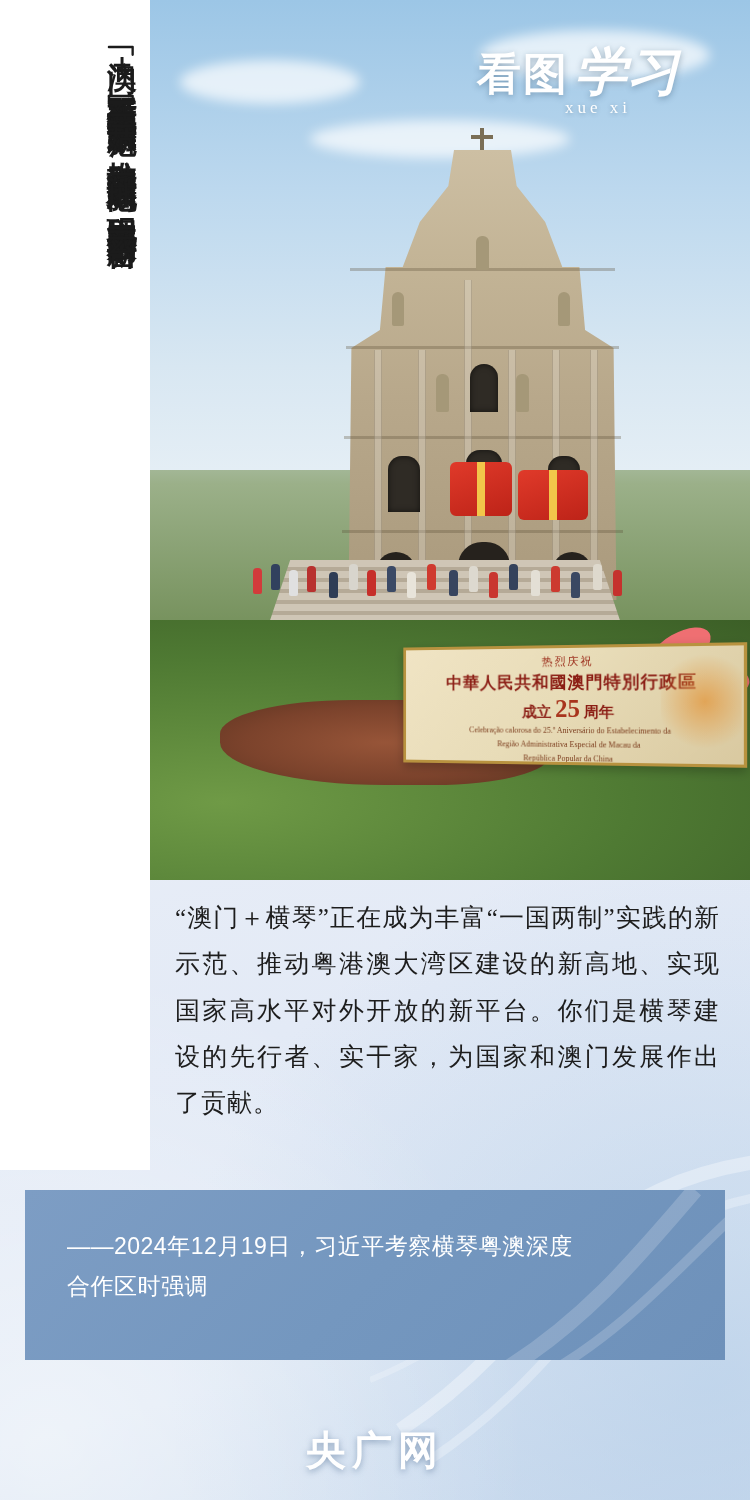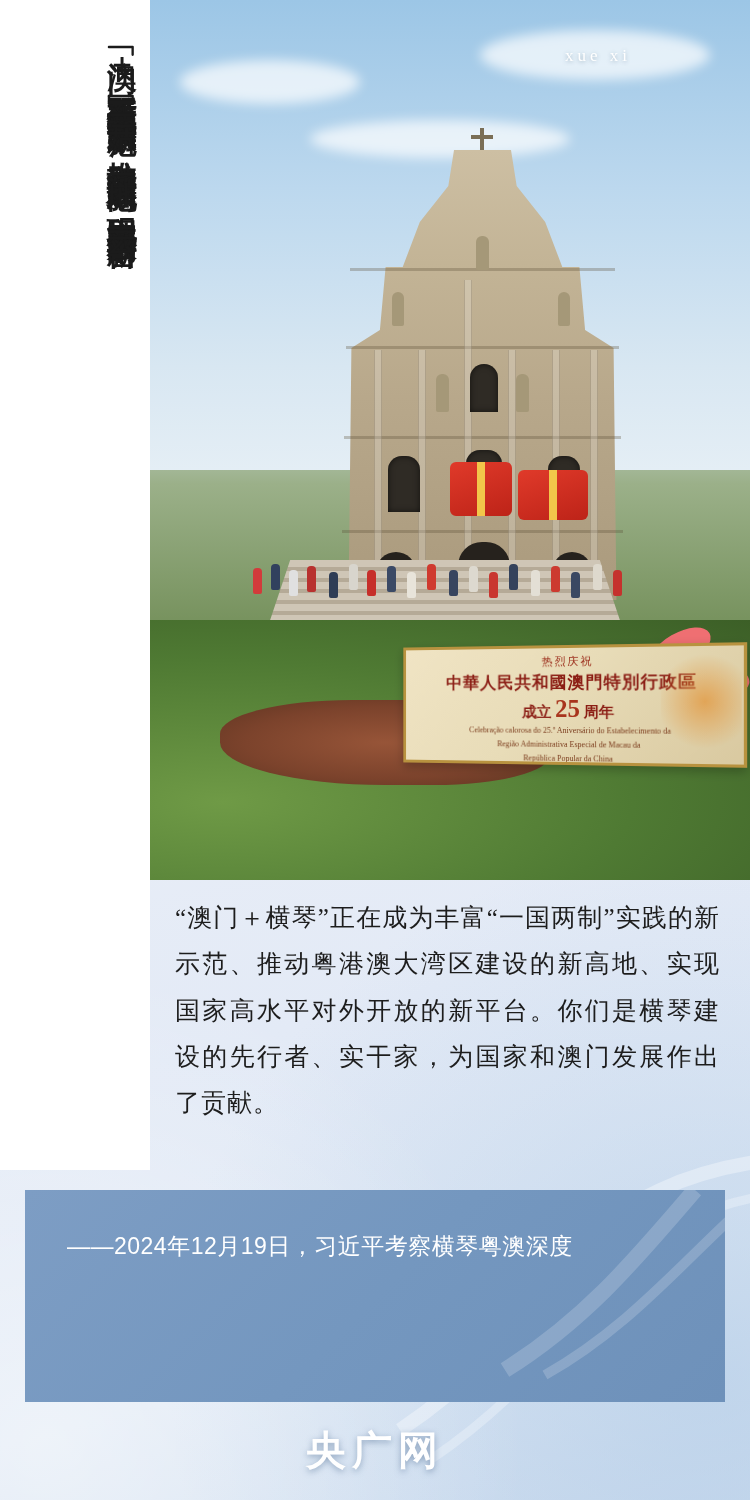--- a/index.html
+++ b/index.html
@@ -288,21 +288,21 @@
     color: #1d1d1d;
     text-align: justify;
   }
 
   
   .source-bar {
     position: absolute;
     left: 25px;
     top: 1190px;
     width: 700px;
-    height: 212px;
+    height: 170px;
     background: linear-gradient(135deg, #7d9dc4 0%, #7497bf 50%, #6e91ba 100%);
     z-index: 5;
     box-sizing: border-box;
     padding: 36px 42px 0 42px;
     color: #ffffff;
     font-family: "Liberation Sans", sans-serif;
     font-size: 23px;
     line-height: 1.75;
     letter-spacing: 0.5px;
     overflow: hidden;
@@ -449,30 +449,34 @@
     <div class="banner-pt">Região Administrativa Especial de Macau da</div>
     <div class="banner-pt">República Popular da China</div>
   </div>
 </div>
 
 <div class="title-panel">
   <div class="title-vertical">「澳门＋横琴」正在成为丰富「一国两制」实践的新示范 推动粤港澳大湾区建设的新高地 实现国家高水平对外开放的新平台</div>
 </div>
 
 <div class="brand">
+  <div class="brand-main">
+    <span>看图</span><span class="script">学习</span>
+  </div>
   <div class="brand-sub">xue xi</div>
 </div>
 
 <div class="quote">“澳门＋横琴”正在成为丰富“一国两制”实践的新示范、推动粤港澳大湾区建设的新高地、实现国家高水平对外开放的新平台。你们是横琴建设的先行者、实干家，为国家和澳门发展作出了贡献。</div>
 
 <div class="source-bar">
   <div class="swoosh">
     <svg viewBox="0 0 260 210" xmlns="http://www.w3.org/2000/svg">
       <path d="M10,200 C90,150 140,90 200,20" fill="none" stroke="#ffffff" stroke-width="16"></path>
       <path d="M50,205 C130,160 180,100 245,40" fill="none" stroke="#ffffff" stroke-width="10"></path>
     </svg>
   </div>
   <div>——2024年12月19日，习近平考察横琴粤澳深度</div>
+  <div>合作区时强调</div>
 </div>
 
 <div class="footer">
   <div class="footer-logo">央广网</div>
 </div>
 
 </body></html>

